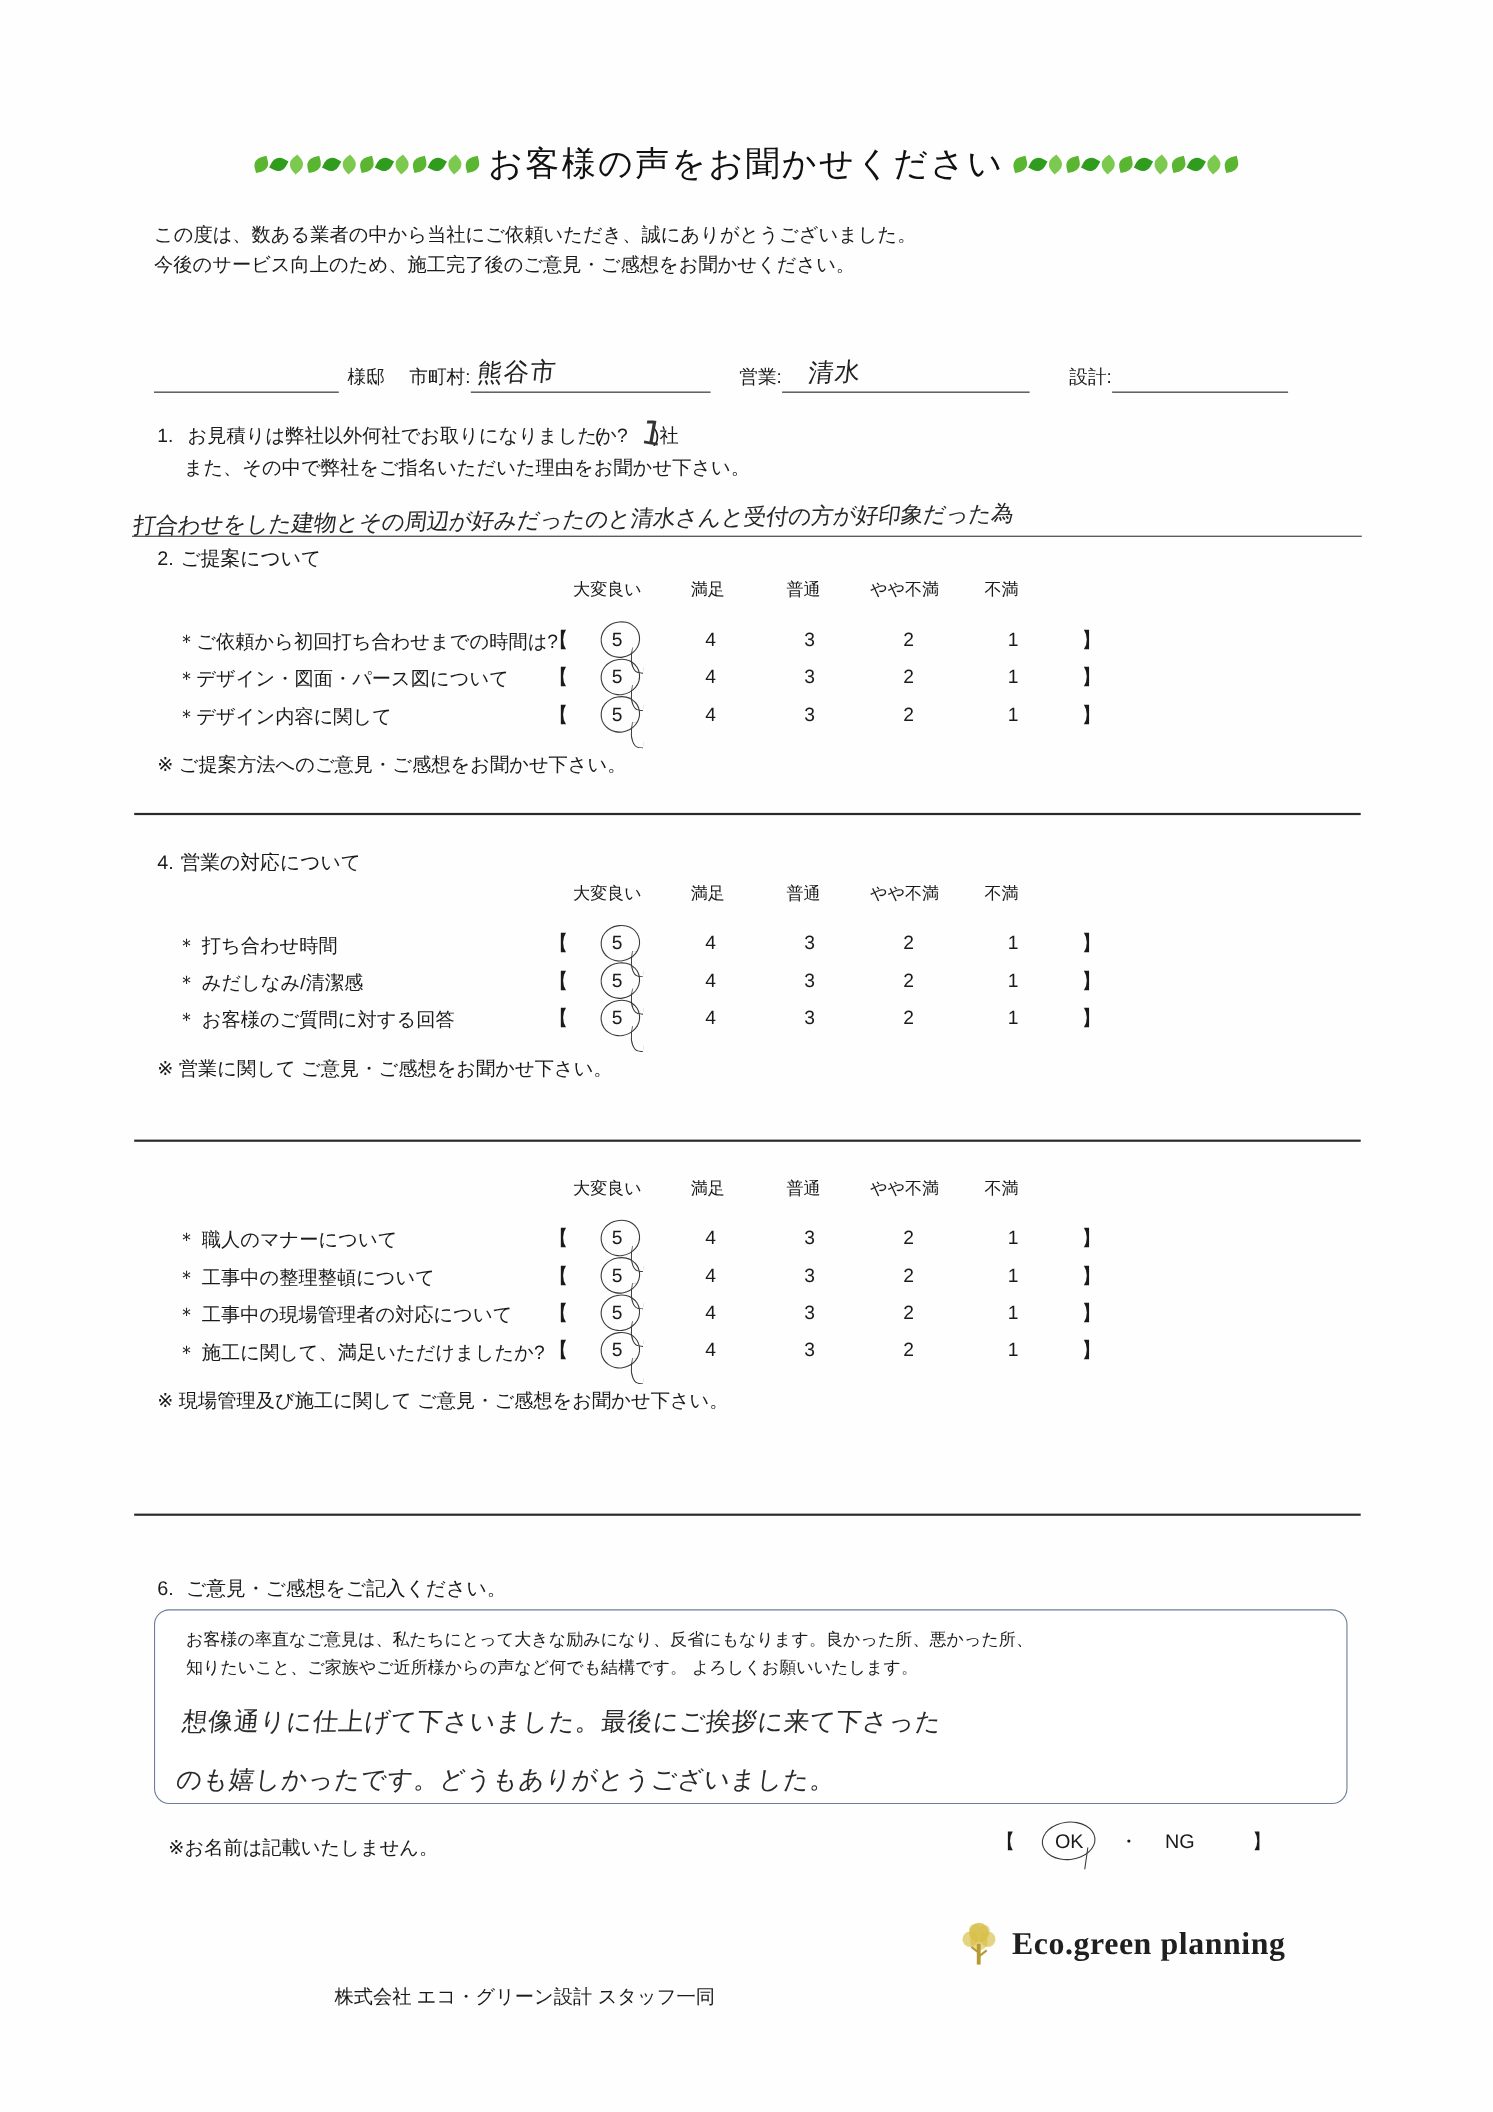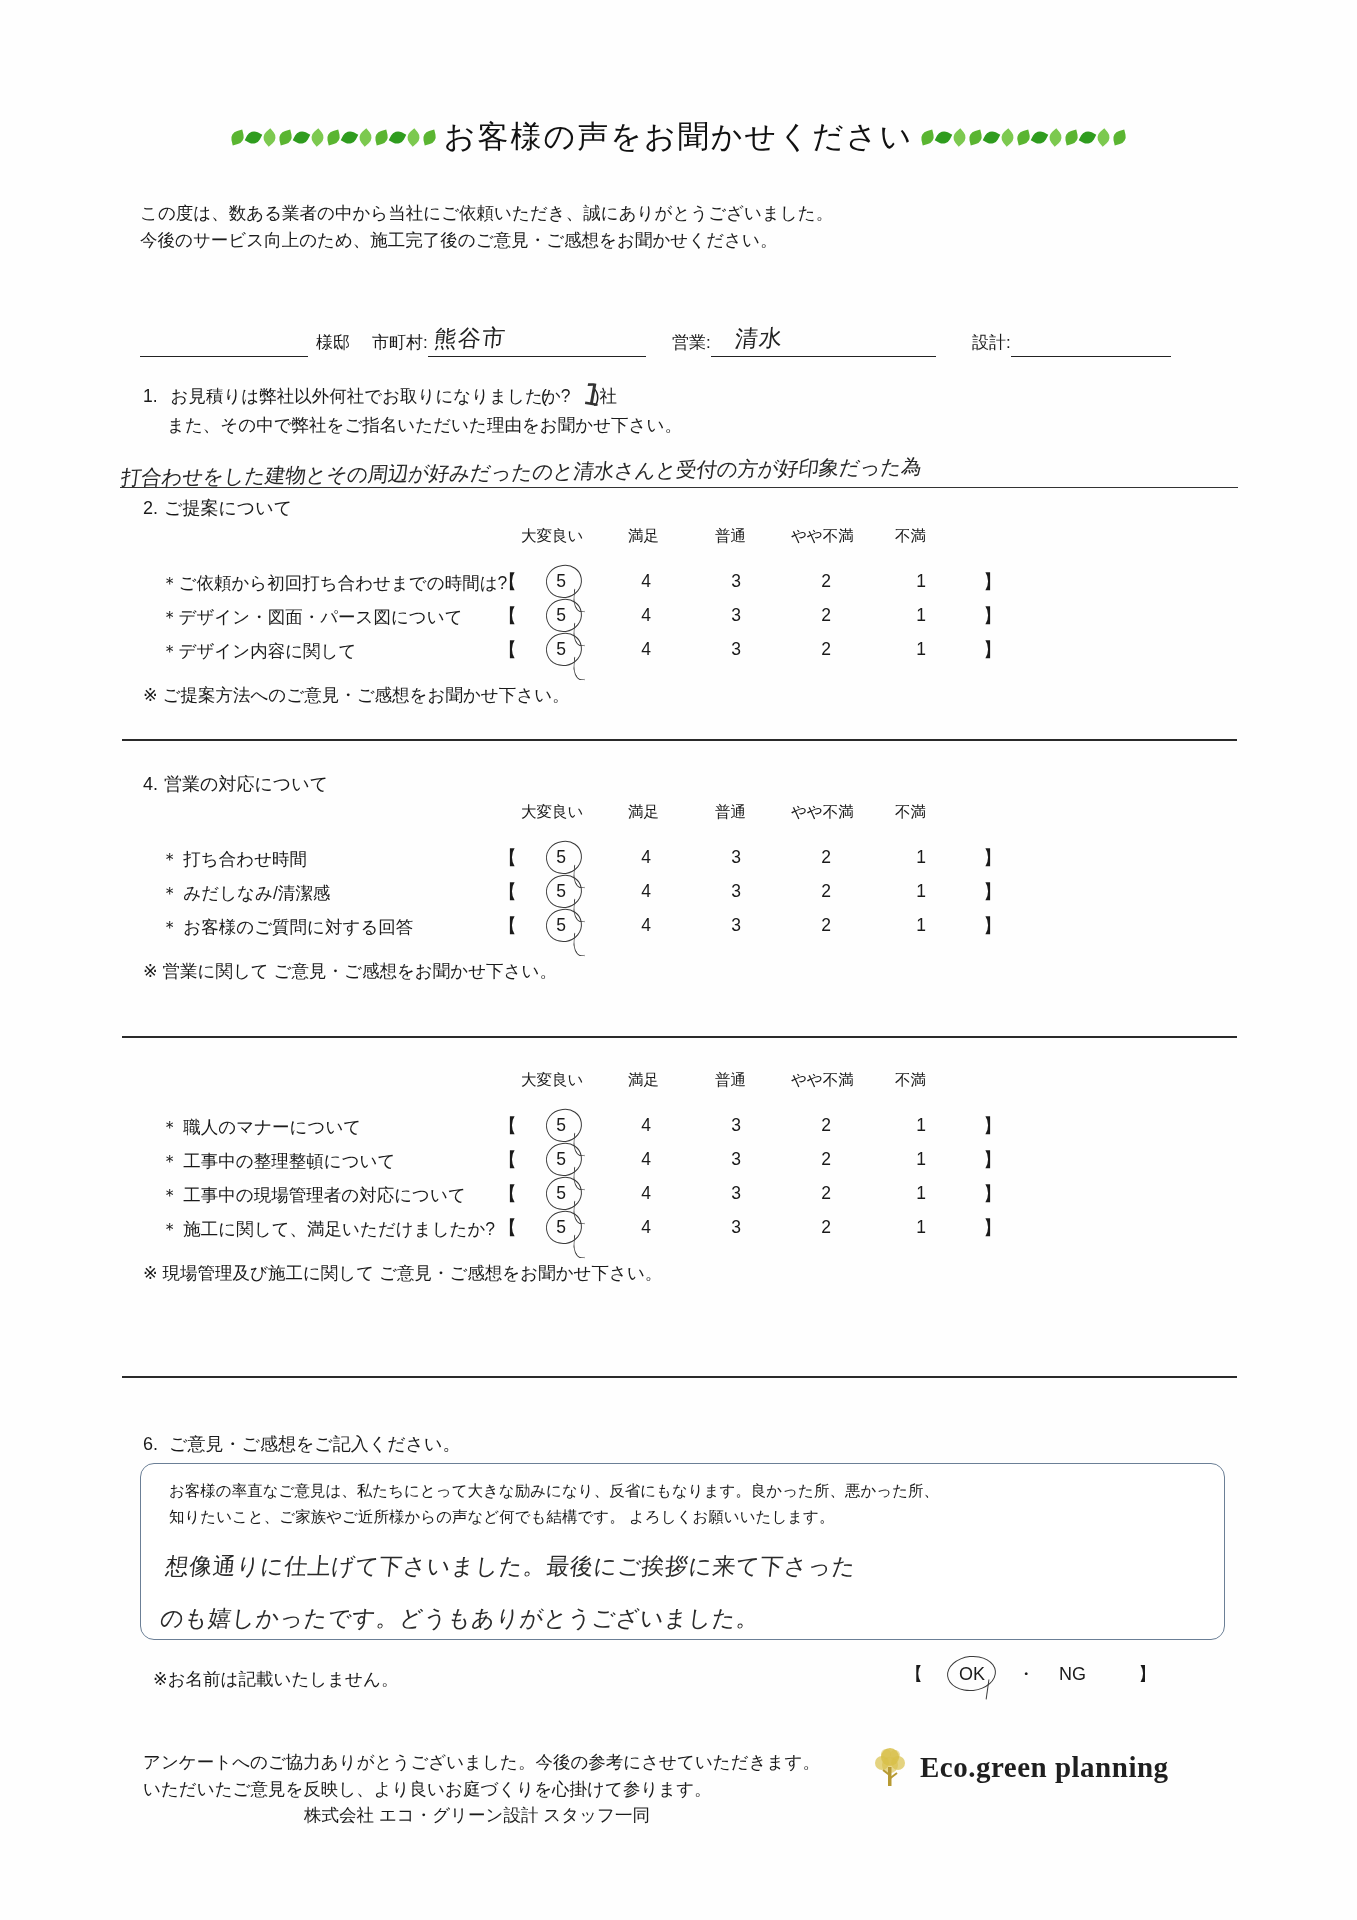--- a/index.html
+++ b/index.html
@@ -17,21 +17,21 @@
   }
   .page {
     position: absolute;
     inset: 0;
     background: #fefefe;
   }
 
   
   .title-row {
     position: absolute;
-    top: 116px;
+    top: 128px;
     left: 0;
     width: 100%;
     display: flex;
     align-items: center;
     justify-content: center;
     gap: 8px;
   }
   .title-text {
     font-size: 31px;
     letter-spacing: 2px;
@@ -570,24 +570,20 @@
     <span style="display:inline-block;width:22px;"></span>
     <span class="ok-circle">OK</span>
     <span style="display:inline-block;width:18px;"></span>
     <span>・</span>
     <span style="display:inline-block;width:14px;"></span>
     <span>NG</span>
     <span style="display:inline-block;width:42px;"></span>
     <span>】</span>
   </div>
 
-  <div class="thanks">
-    <div>アンケートへのご協力ありがとうございました。今後の参考にさせていただきます。</div>
-    <div>いただいたご意見を反映し、より良いお庭づくりを心掛けて参ります。</div>
-  </div>
   <div class="company">株式会社 エコ・グリーン設計  スタッフ一同</div>
 
   <div class="logo">
     <svg class="tree" viewBox="0 0 40 44">
       <g fill="#d8c04a">
         <circle cx="20" cy="12" r="9" opacity="0.85"></circle>
         <circle cx="12" cy="18" r="7" opacity="0.7"></circle>
         <circle cx="28" cy="18" r="7" opacity="0.7"></circle>
         <circle cx="20" cy="20" r="8" opacity="0.6"></circle>
         <circle cx="16" cy="9" r="5" opacity="0.5"></circle>

